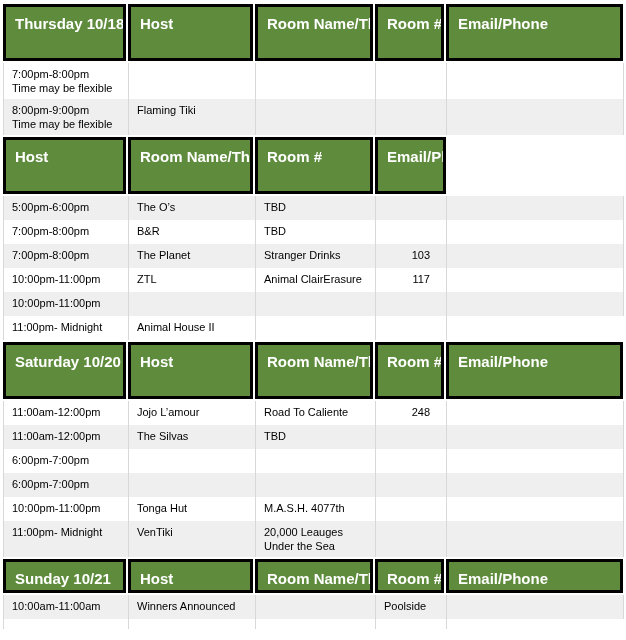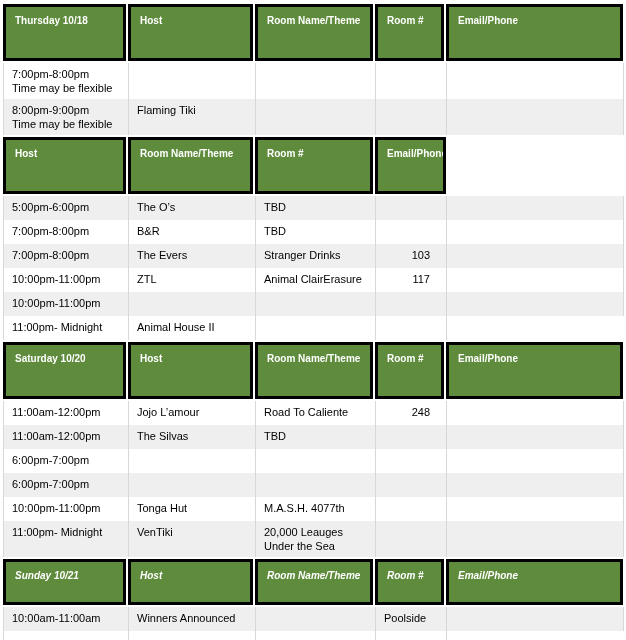--- a/index.html
+++ b/index.html
@@ -27,27 +27,27 @@
     grid-template-columns:125px 127px 120px 71px 177px;
     margin:2px 0 2px 0;
   }
   .section:first-child .section-header{margin-top:0;}
   .header-cell{
     box-sizing:border-box;
     height:57px;
     background:var(--header-green);
     border:3px solid var(--border-black);
     color:var(--header-text);
-    font-size:10px;
+    font-size:15px;
     font-weight:bold;
     padding:8px 4px 0 9px;
     overflow:hidden;
     white-space:nowrap;
   }
-  .section-header.short .header-cell{height:46px;font-style:italic;}
+  .section-header.short .header-cell{height:34px;}
   .header-cell:not(:last-child){margin-right:2px;}
   .row{
     display:grid;
     grid-template-columns:125px 127px 120px 71px 177px;
     min-height:24px;
     border-left:1px solid var(--gridline-gray);
     background:#ffffff;
   }
   .row.shaded{background:var(--stripe-gray);}
   .row.tall{min-height:36px;}
@@ -108,21 +108,21 @@
       </div>
       <div class="row">
         <div class="cell">7:00pm-8:00pm</div>
         <div class="cell">B&amp;R</div>
         <div class="cell">TBD</div>
         <div class="cell"></div>
         <div class="cell"></div>
       </div>
       <div class="row shaded">
         <div class="cell">7:00pm-8:00pm</div>
-        <div class="cell">The Evers</div>
+        <div class="cell">The Planet</div>
         <div class="cell">Stranger Drinks</div>
         <div class="cell num">103</div>
         <div class="cell"></div>
       </div>
       <div class="row">
         <div class="cell">10:00pm-11:00pm</div>
         <div class="cell">ZTL</div>
         <div class="cell">Animal ClairErasure</div>
         <div class="cell num">117</div>
         <div class="cell"></div>

